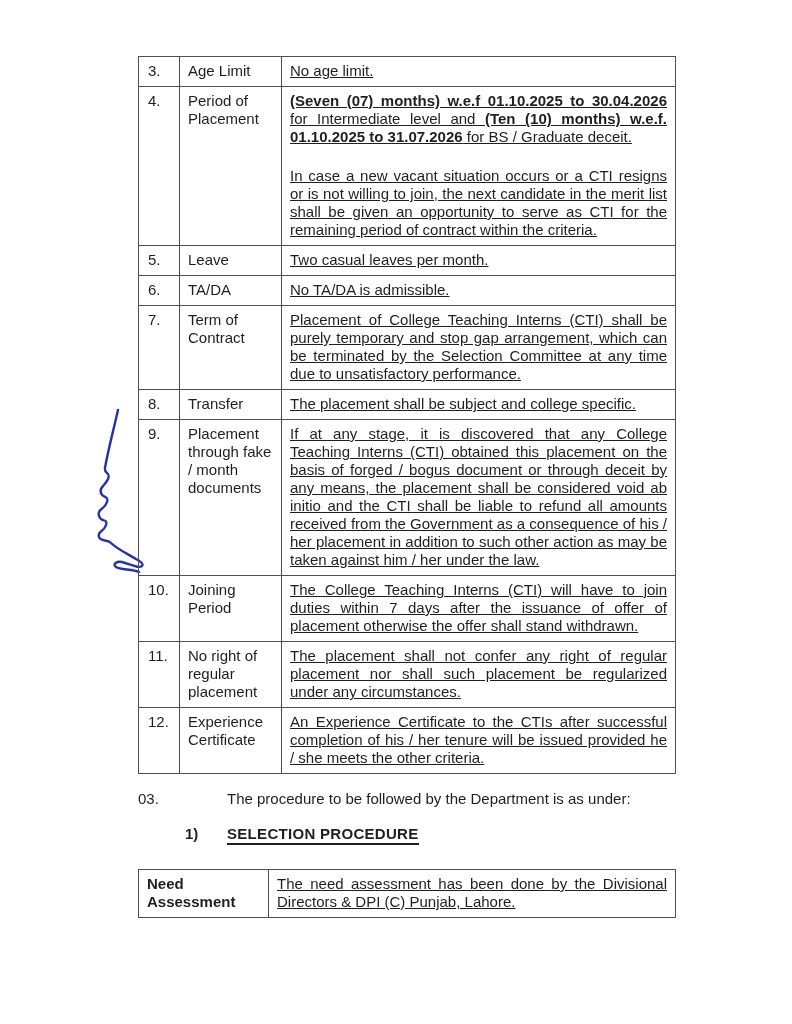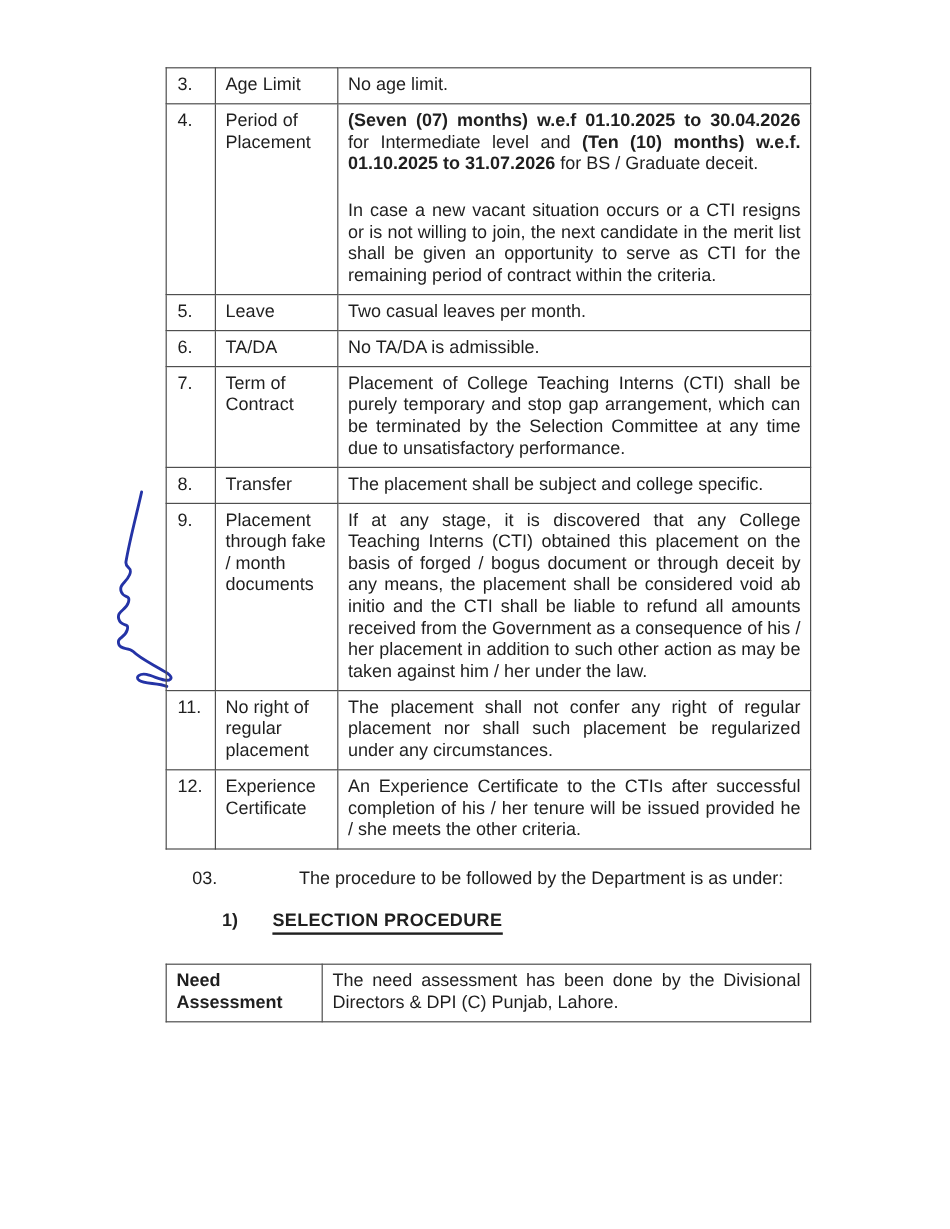--- a/index.html
+++ b/index.html
@@ -19,25 +19,25 @@
   table.criteria{border:1.5px solid var(--border);}
   table.selection{border:1.5px solid var(--border);margin-top:24px;}
   td{
     border:1px solid var(--border);
     vertical-align:top;
     font-size:15px;line-height:18px;
     color:var(--ink);
     padding:5px 8px 6px 8px;
   }
   td.num{padding-left:9px;}
-  td.desc{text-align:justify;}
+  td.desc{text-align:justify;text-decoration:underline;}
   td.desc p{margin:0;}
   td.desc p + p{margin-top:21px;}
   td.sel-label{font-weight:bold;}
-  .note-row{display:flex;margin-top:16px;font-size:15px;line-height:18px;justify-content:center;}
+  .note-row{display:flex;margin-top:16px;font-size:15px;line-height:18px;}
   .note-num{width:89px;flex-shrink:0;}
   .heading-row{display:flex;margin-top:17px;margin-left:47px;font-weight:bold;font-size:15px;line-height:18px;}
   .heading-num{width:42px;flex-shrink:0;}
   .heading-title{border-bottom:2px solid var(--ink);padding-bottom:0;letter-spacing:0.3px;}
   .signature-svg{position:absolute;left:92px;top:402px;pointer-events:none;}
 </style>
 </head>
 <body>
 
 <div class="page">
@@ -109,20 +109,27 @@
   </tr>
 
   <tr>
     <td class="num">9.</td>
     <td class="label">Placement through fake / month documents</td>
     <td class="desc">
               <p><span>If at any stage, it is discovered that any College Teaching Interns (CTI) obtained this placement on the basis of forged / bogus document or through deceit by any means, the placement shall be considered void ab initio and the CTI shall be liable to refund all amounts received from the Government as a consequence of his / her placement in addition to such other action as may be taken against him / her under the law.</span></p>
             </td>
   </tr>
 
+  <tr>
+    <td class="num">10.</td>
+    <td class="label">Joining Period</td>
+    <td class="desc">
+              <p><span>The College Teaching Interns (CTI) will have to join duties within 7 days after the issuance of offer of placement otherwise the offer shall stand withdrawn.</span></p>
+            </td>
+  </tr>
 
   <tr>
     <td class="num">11.</td>
     <td class="label">No right of regular placement</td>
     <td class="desc">
               <p><span>The placement shall not confer any right of regular placement nor shall such placement be regularized under any circumstances.</span></p>
             </td>
   </tr>
 
   <tr>

